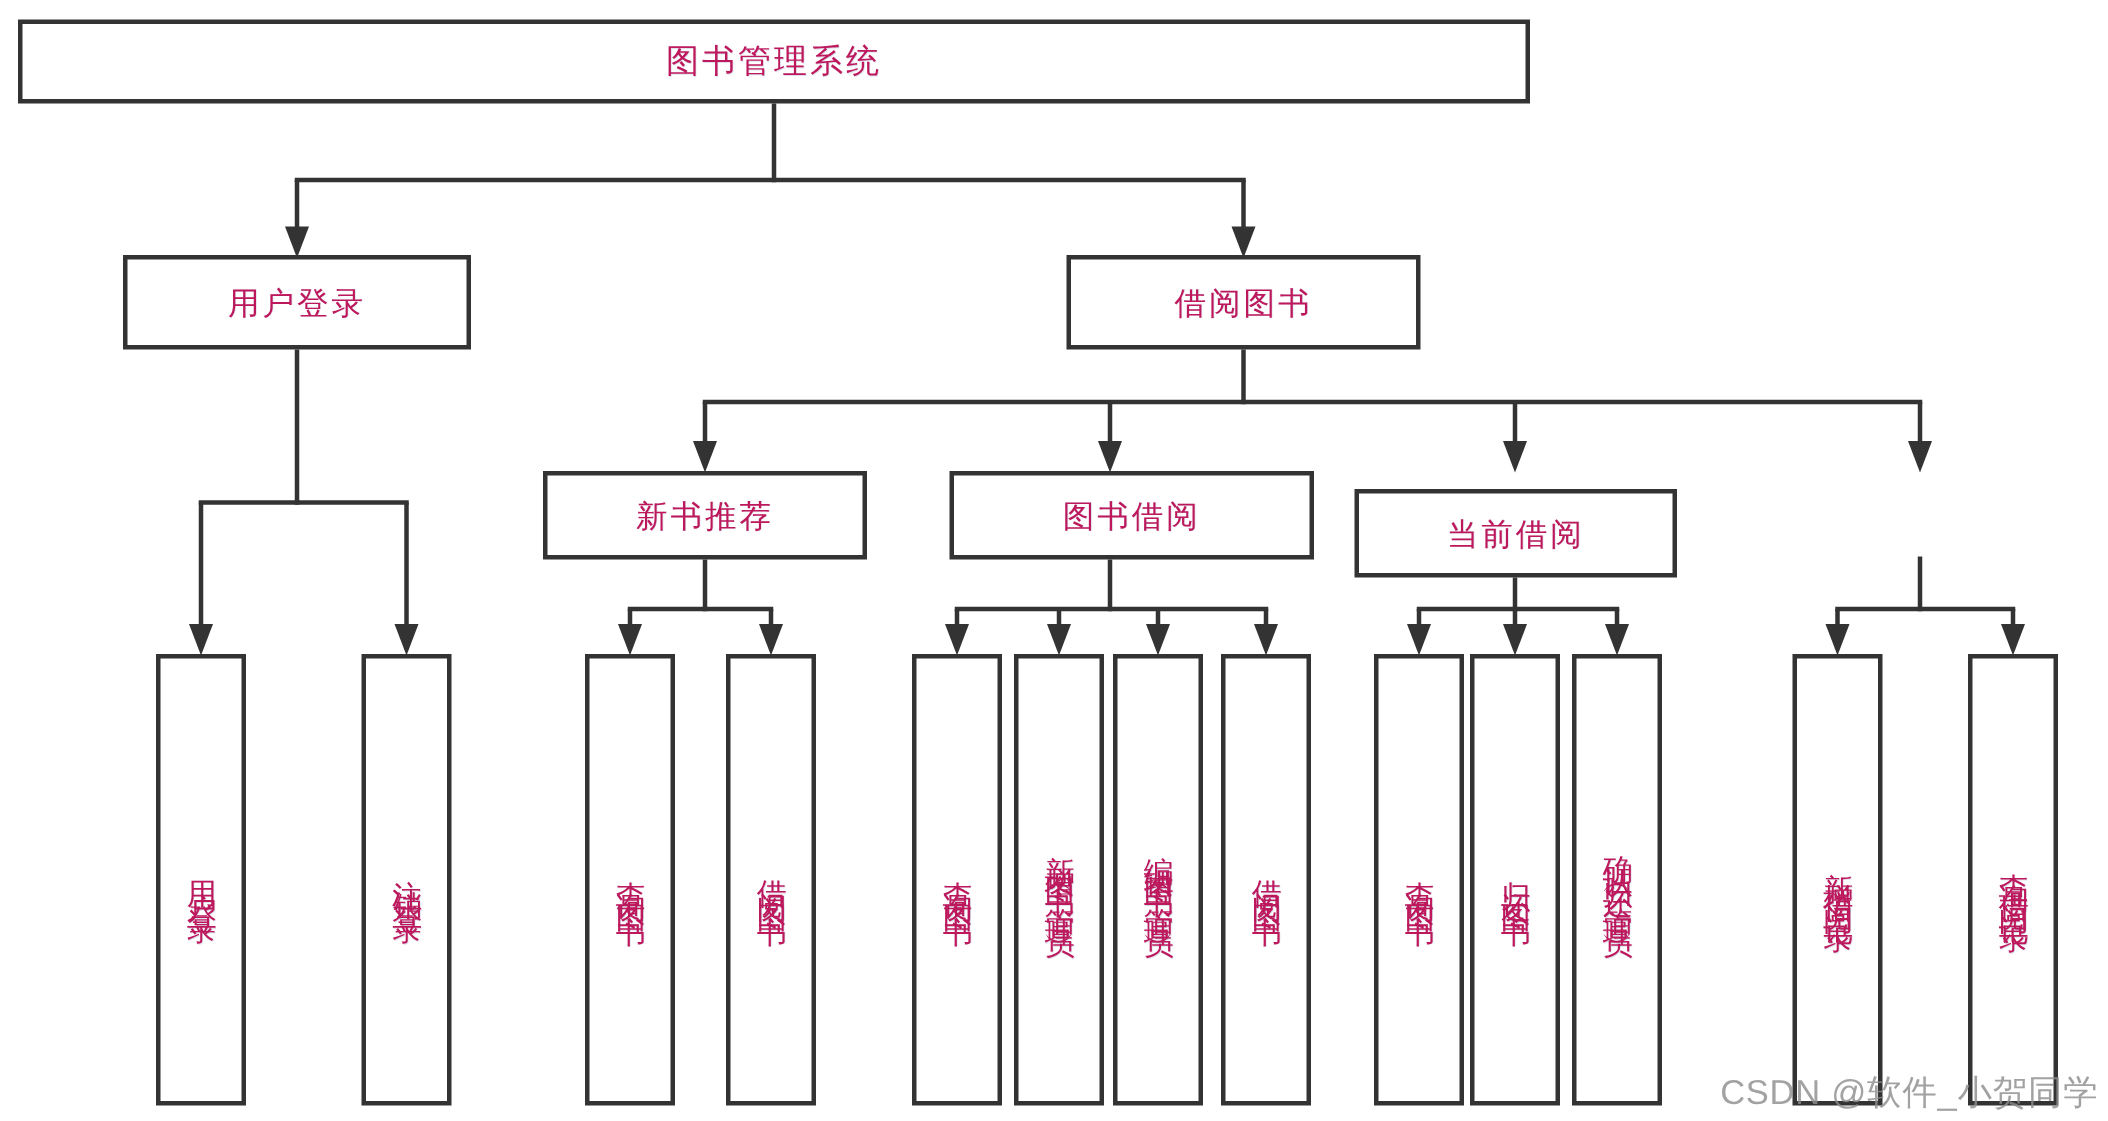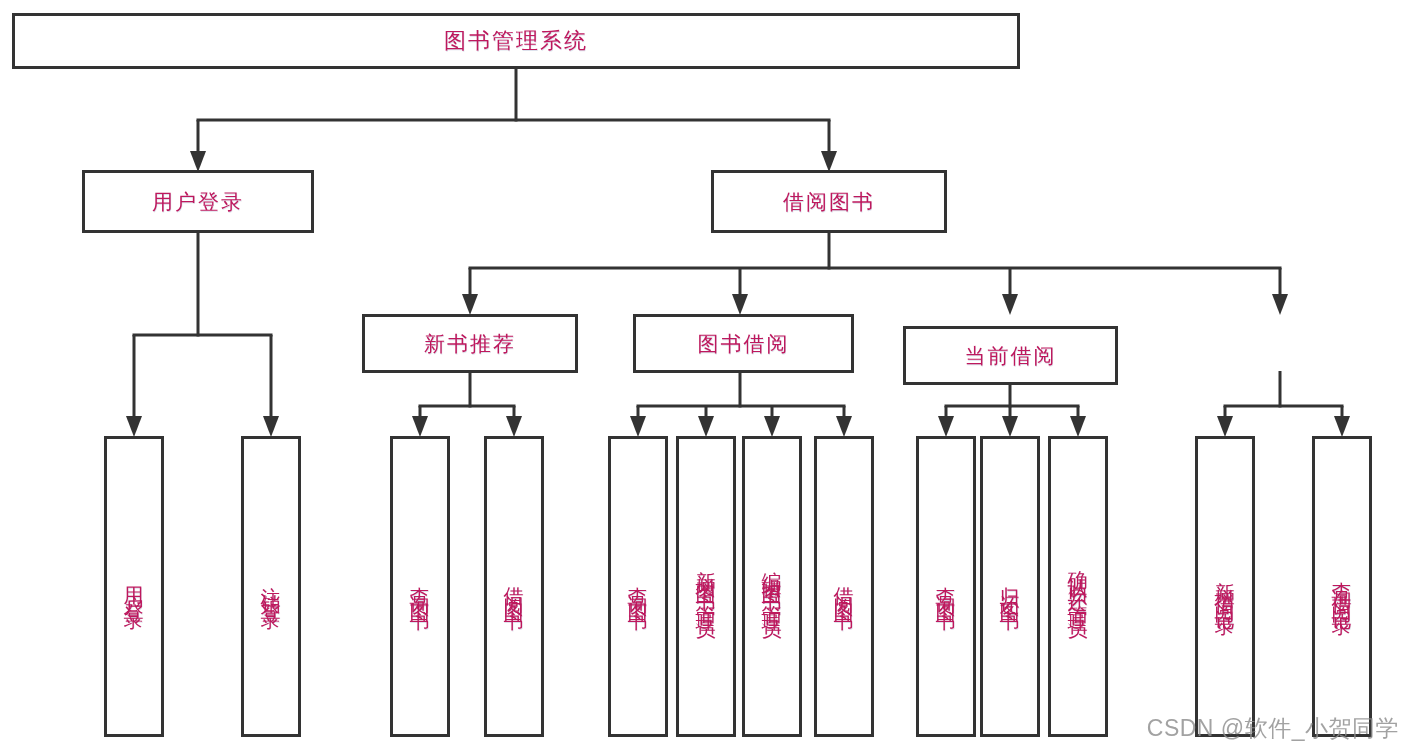--- a/index.html
+++ b/index.html
@@ -117,21 +117,21 @@
     <line x1="1342" y1="406" x2="1342" y2="417"></line>
     <polygon points="1334,416 1350,416 1342,437"></polygon>
   </svg>
 
   <div class="box h root-box" style="left:12px; top:13px; width:1008px; height:56px;">图书管理系统</div>
 
   <div class="box h" style="left:82px; top:170px; width:232px; height:63px;">用户登录</div>
   <div class="box h" style="left:711px; top:170px; width:236px; height:63px;">借阅图书</div>
 
   <div class="box h" style="left:362px; top:314px; width:216px; height:59px;text-align:right;">新书推荐</div>
-  <div class="box h" style="left:633px; top:314px; width:221px; height:59px;">图书借阅</div>
+  <div class="box h" style="left:633px; top:314px; width:243px; height:59px;">图书借阅</div>
   <div class="box h" style="left:903px; top:314px; width:215px; height:59px;margin-top:12px;">当前借阅</div>
 
   <div class="box leaf" style="left:104px; top:436px; width:60px; height:301px;">用户登录</div>
   <div class="box leaf" style="left:241px; top:436px; width:60px; height:301px;">注销登录</div>
 
   <div class="box leaf" style="left:390px; top:436px; width:60px; height:301px;">查询图书</div>
   <div class="box leaf" style="left:484px; top:436px; width:60px; height:301px;">借阅图书</div>
 
   <div class="box leaf" style="left:608px; top:436px; width:60px; height:301px;">查询图书</div>
   <div class="box leaf long" style="left:676px; top:436px; width:60px; height:301px;">新增图书（管理员）</div>

